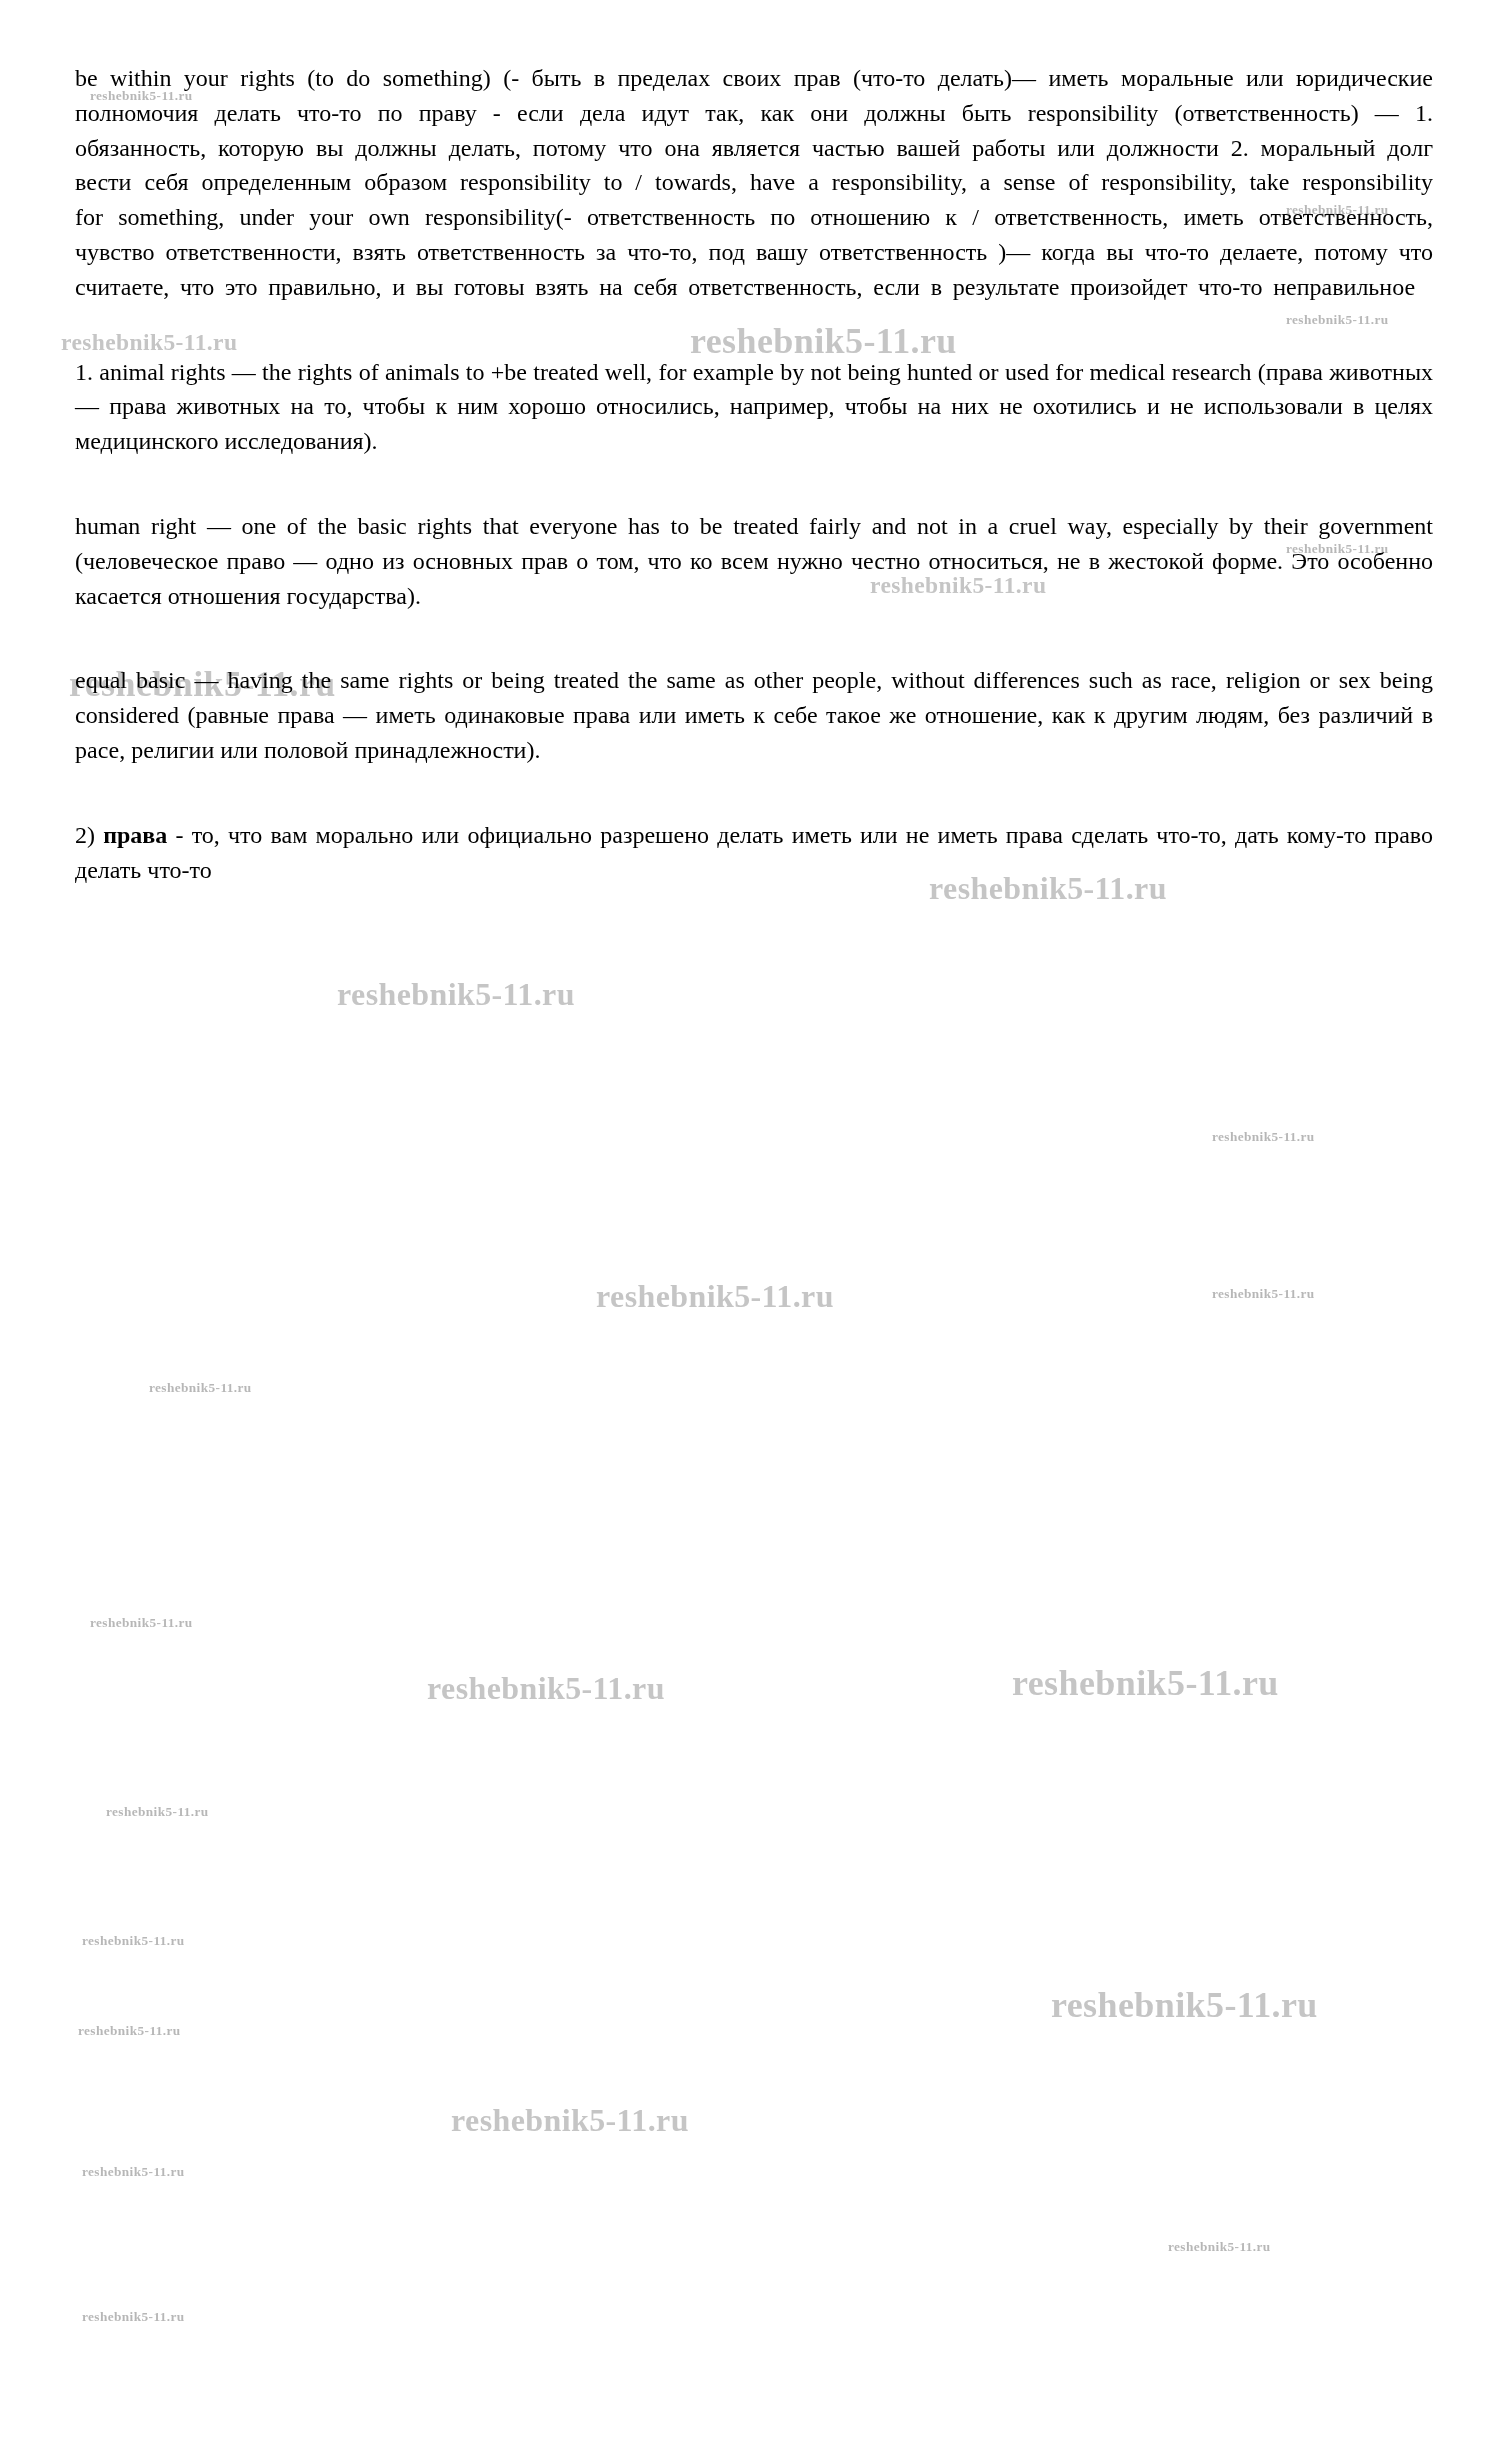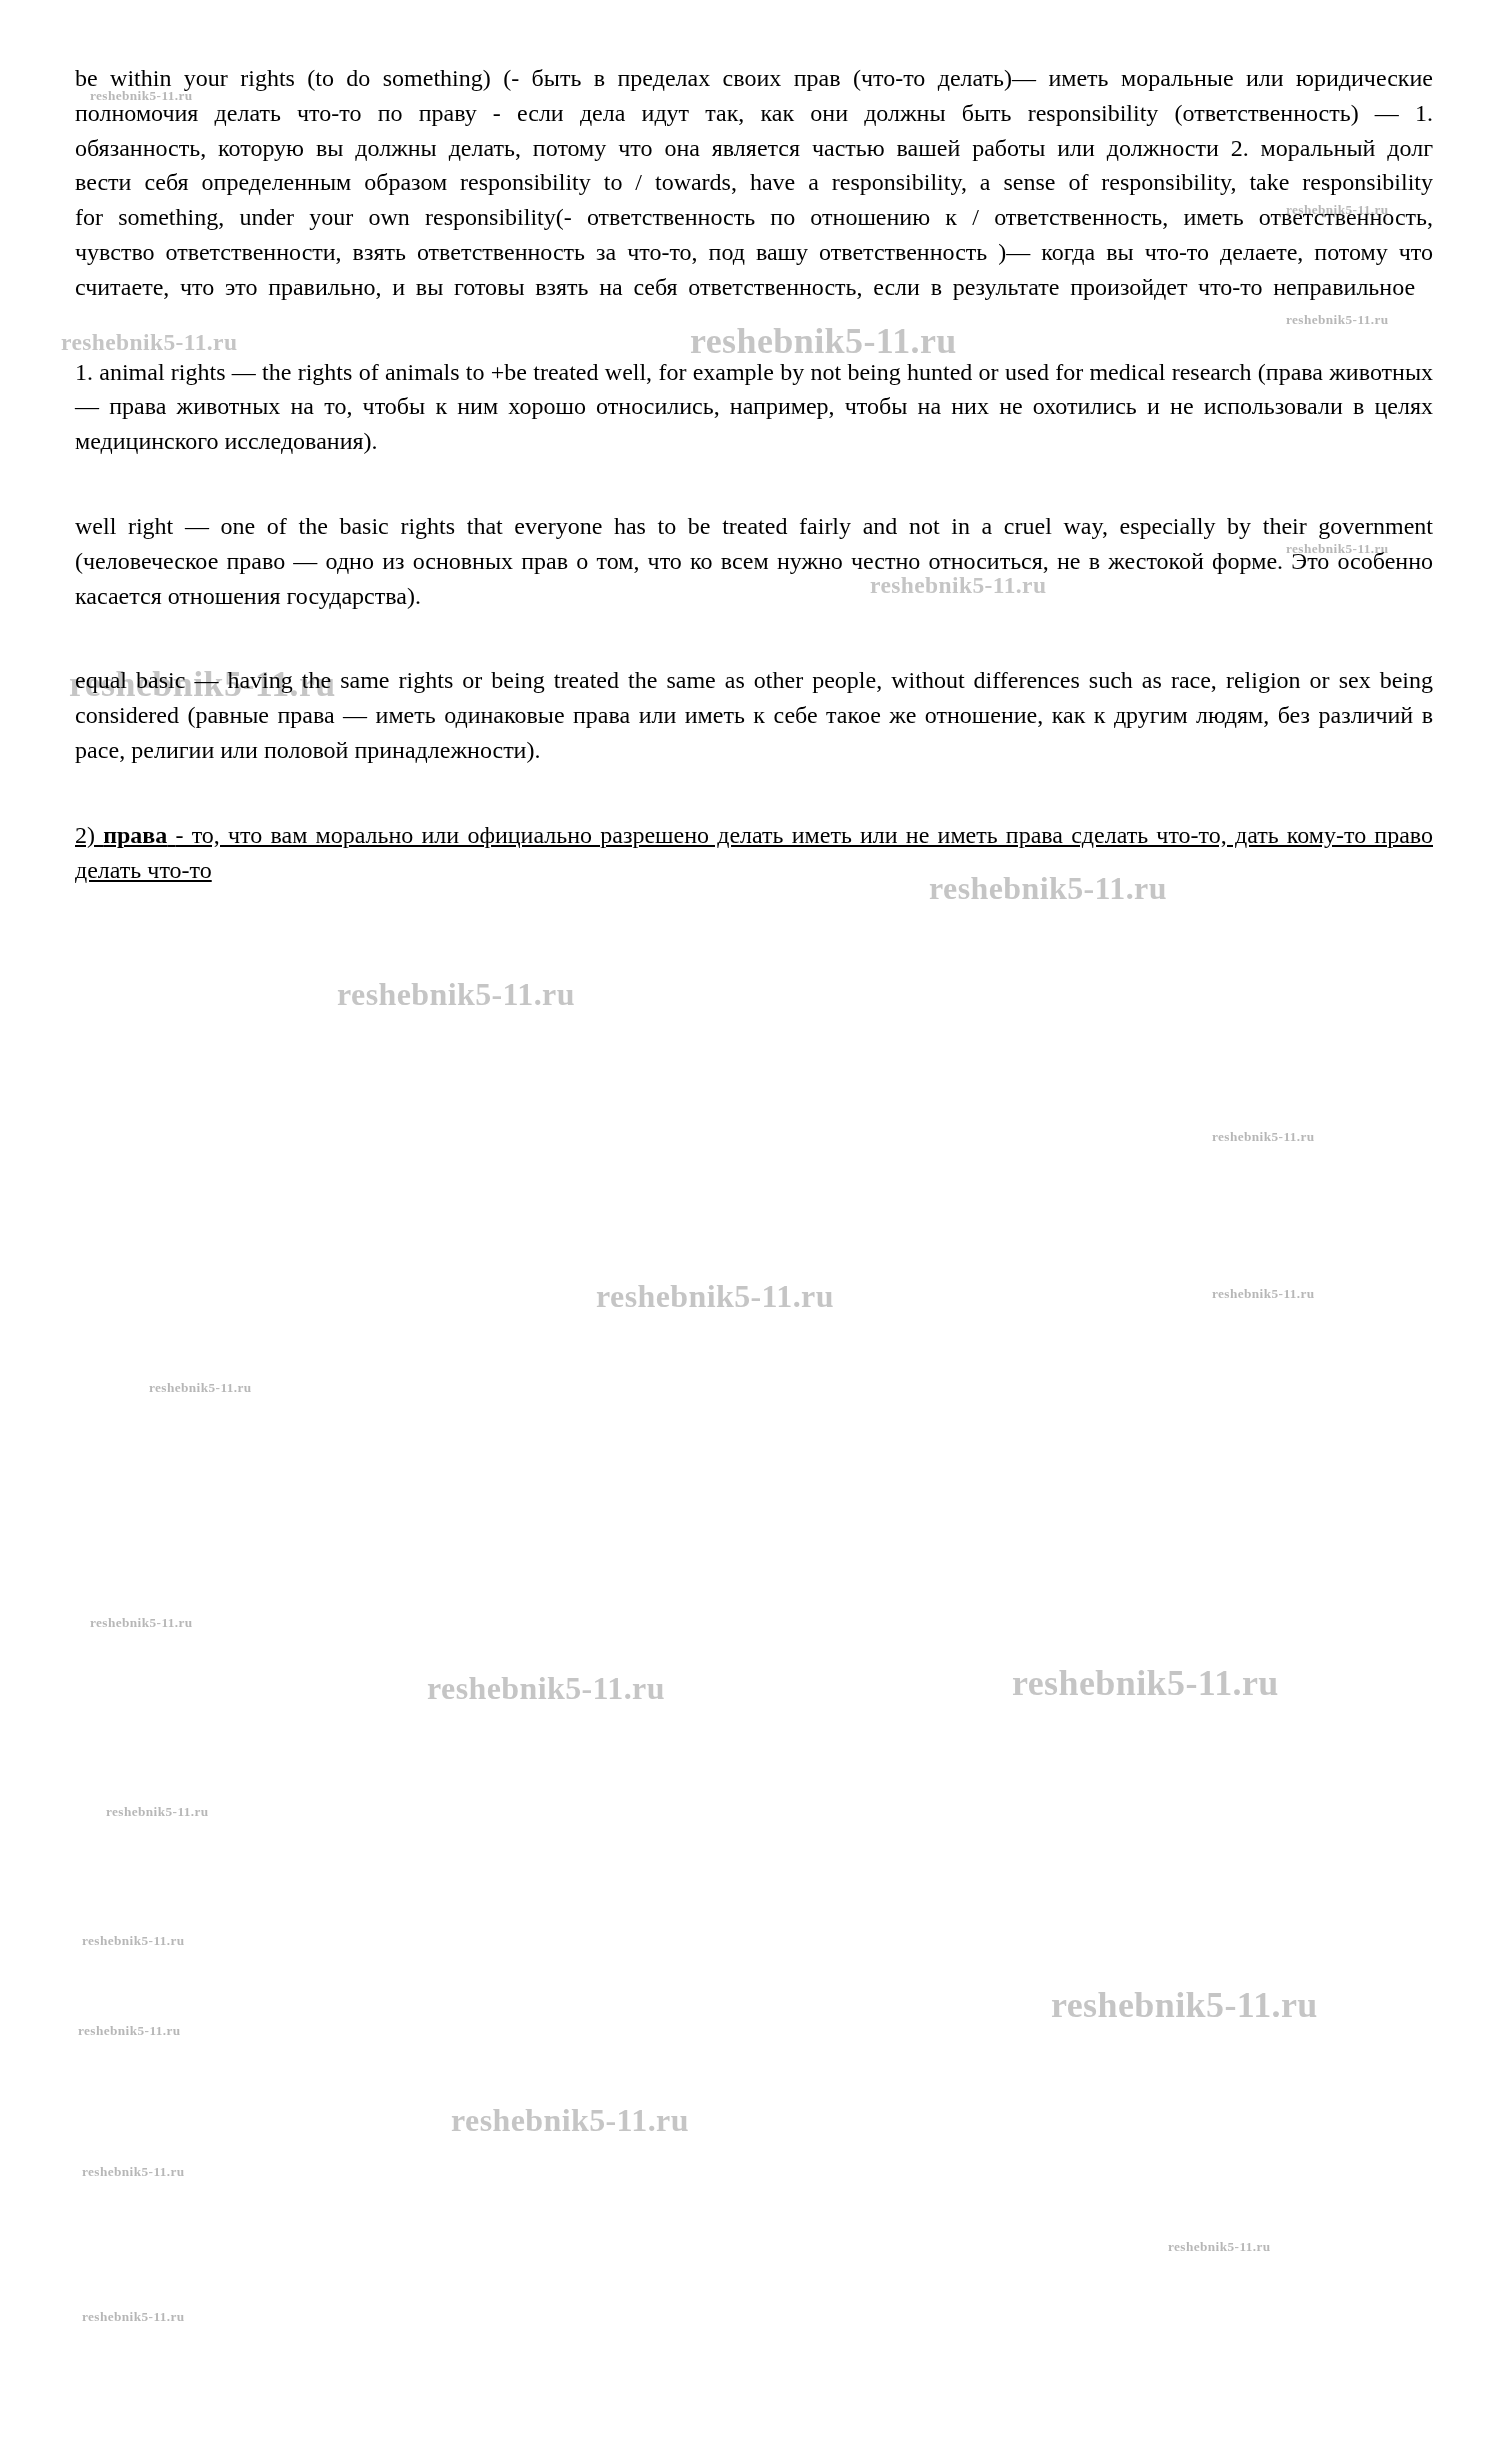--- a/index.html
+++ b/index.html
@@ -26,21 +26,20 @@
     font-size: 24px;
     line-height: 1.45;
     text-align: justify;
     margin: 0 0 0 0;
     position: relative;
     z-index: 2;
   }
   .para.justify-stretch {
     text-align: justify;
     text-align-last: left;
-    text-decoration: underline;
   }
   .gap-lg { height: 50px; }
   .underline {
     text-underline-offset: 2.4px;
   }
   .bold { font-weight: bold; }
   .spread {
     word-spacing: 4.7px;
   }
   
@@ -100,21 +99,21 @@
   <div class="para">
     <span>1.</span>
     <span class="underline">animal rights</span>
     <span>—</span>
     <span>the rights of animals to +be treated well, for example by not being hunted or used for medical research (права животных — права животных на то, чтобы к ним хорошо относились, например, чтобы на них не охотились и не использовали в целях медицинского исследования).</span>
   </div>
 
   <div class="gap-lg"></div>
 
   <div class="para">
-    <span class="underline">well right</span>
+    <span class="underline">human right</span>
     <span>—</span>
     <span>one of the basic rights that everyone has to be treated fairly and not in a cruel way, especially by their government (человеческое право — одно из основных прав о том, что ко всем нужно честно относиться, не в жестокой форме. Это особенно касается отношения государства).</span>
   </div>
 
   <div class="gap-lg"></div>
 
   <div class="para">
     <span class="underline">equal basic</span>
     <span>—</span>
     <span>having the same rights or being treated the same as other people, without differences such as race, religion or sex being considered (равные права — иметь одинаковые права или иметь к себе такое же отношение, как к другим людям, без различий в расе, религии или половой принадлежности).</span>

